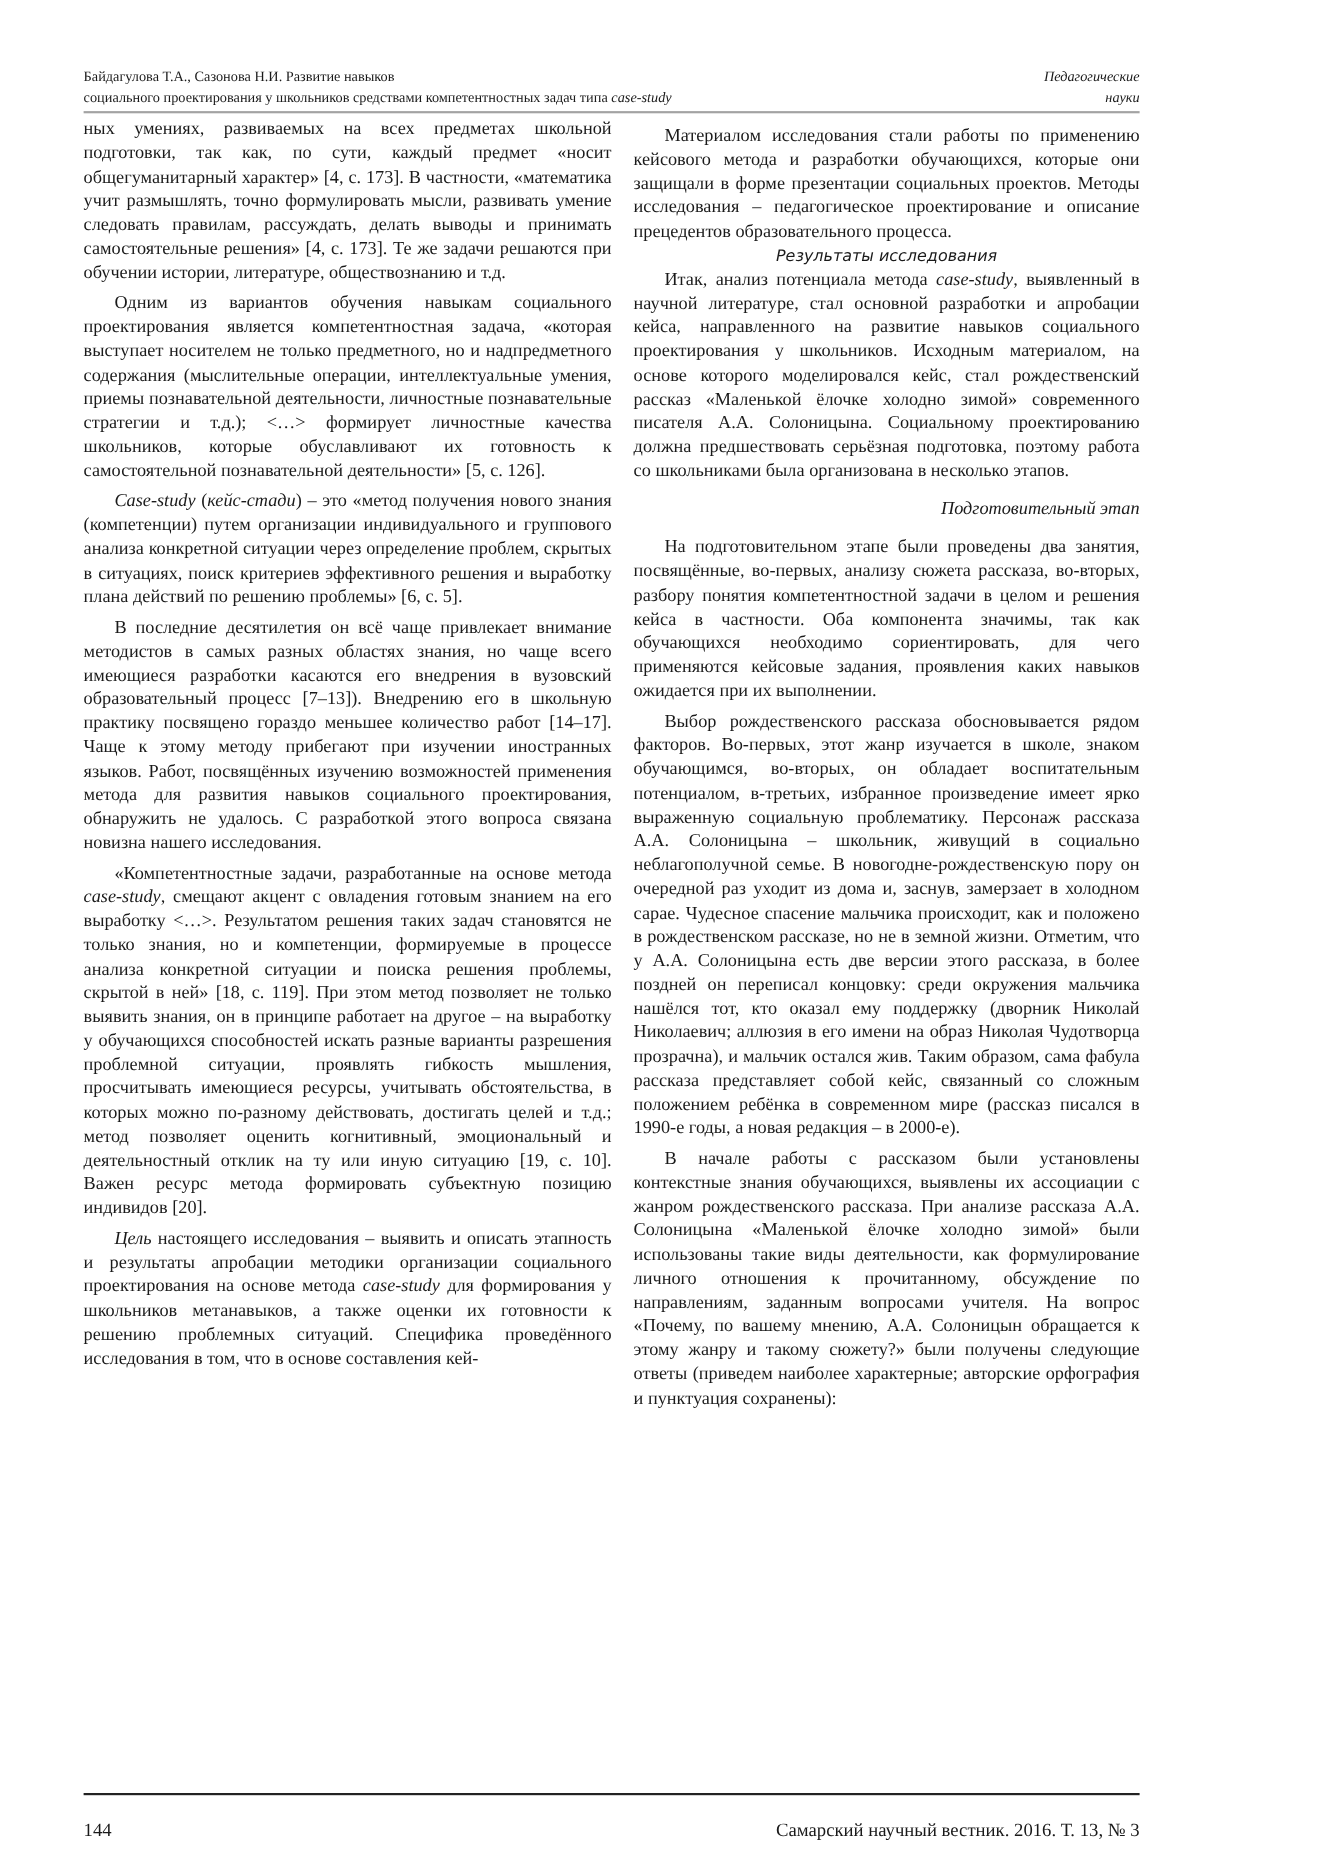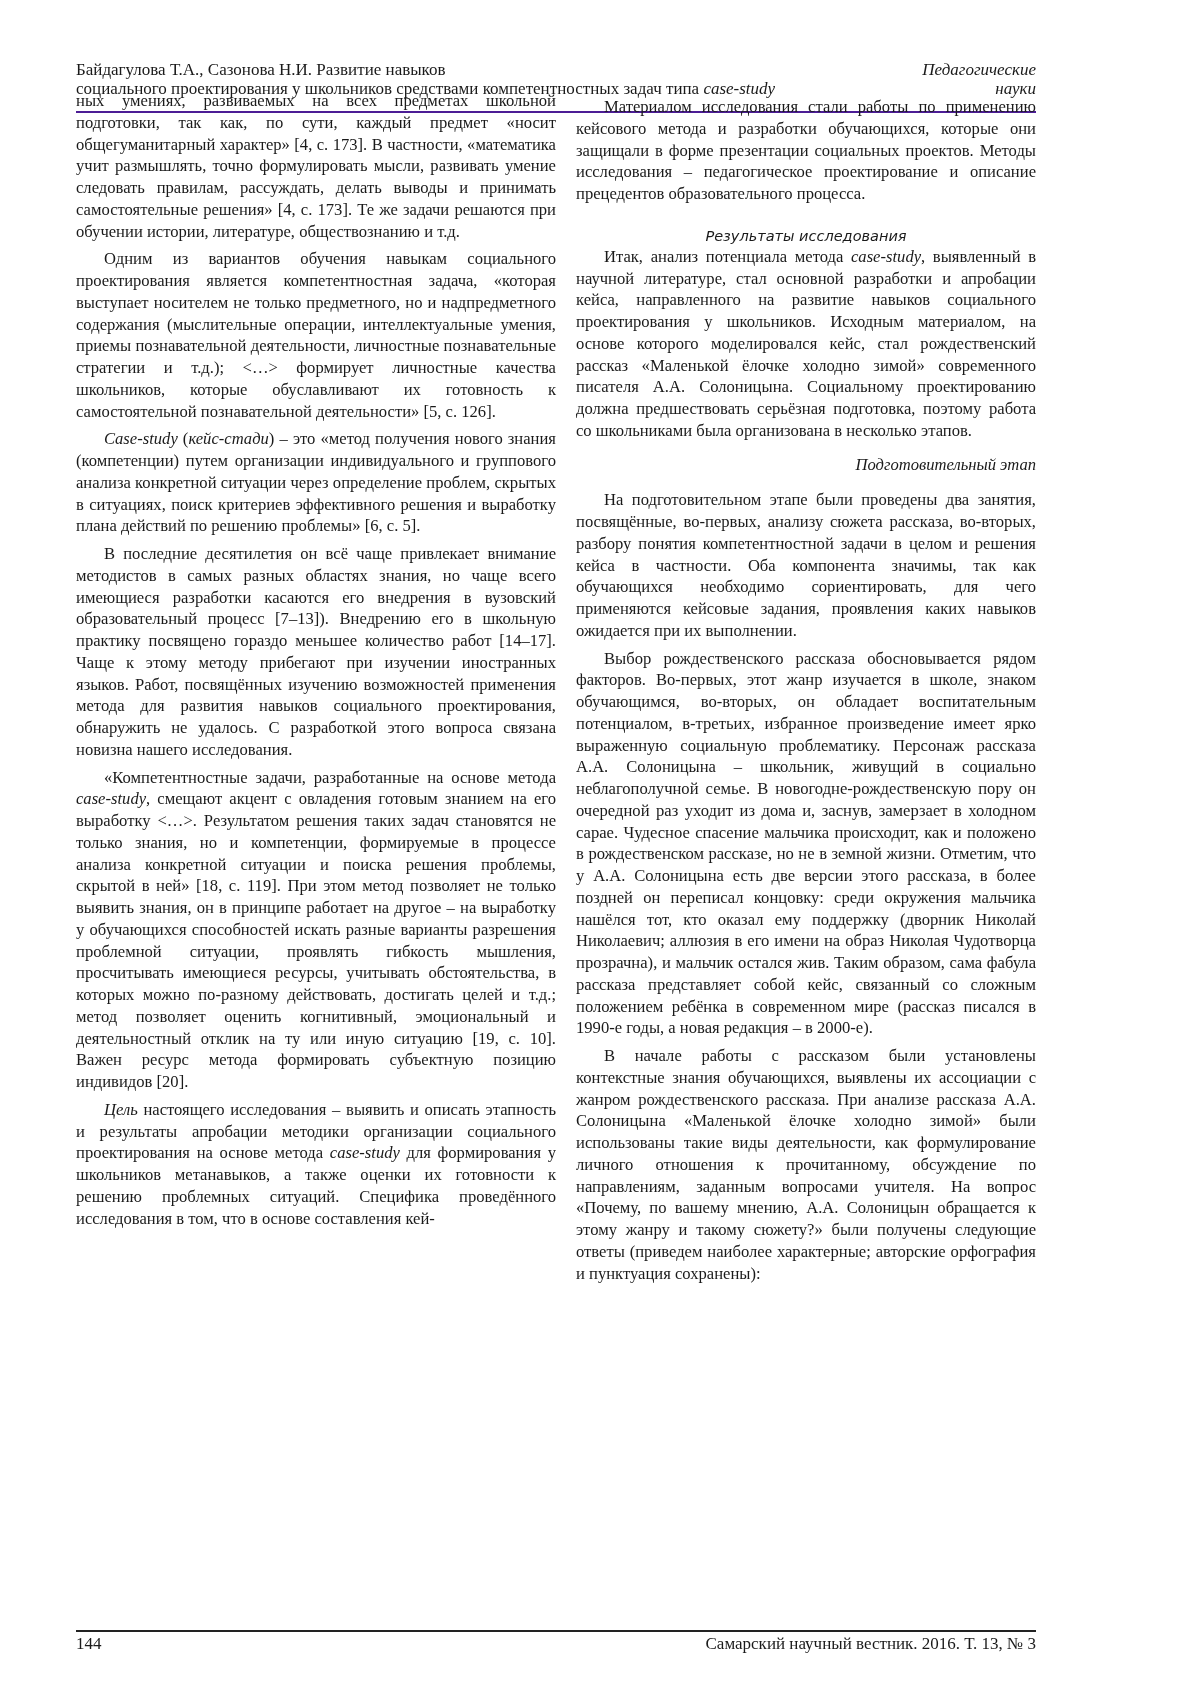--- a/index.html
+++ b/index.html
@@ -3,51 +3,51 @@
 <meta charset="utf-8">
 <style>
   html, body { margin: 0; padding: 0; background: #ffffff; }
   body {
     width: 1200px; height: 1697px; position: relative; overflow: hidden;
     font-family: "Liberation Serif", "DejaVu Serif", serif;
     color: #1a1a1a;
   }
   .header {
     position: absolute; left: 76px; top: 60px; width: 960px;
-    font-size: 17px; line-height: 19px;
-    border-bottom: 2px solid #4c1d95;
-    padding-bottom: 13px;
+    font-size: 13px; line-height: 19px;
+    border-bottom: 2px solid #a3a3a3;
+    padding-bottom: 3px;
   }
   .header .left { float: left; width: 800px; }
   .header .right { float: right; width: 160px; text-align: right; font-style: italic; }
   .header .clear { clear: both; }
   .col {
-    position: absolute; top: 90px;
+    position: absolute; top: 106px;
     font-size: 16.6px; line-height: 21.75px;
     text-align: justify;
     hyphens: manual;
   }
   .col-left { left: 76px; width: 480px; }
   .col-right { left: 576px; width: 460px; }
   .col p { margin: 0; }
   .col p.indent { text-indent: 28px; margin-top: 6px; }
   .col p.first { text-indent: 0; margin-top: 0; }
   .section-title {
     font-family: "DejaVu Sans", "Liberation Sans", sans-serif;
     font-style: italic; font-size: 14.5px; text-align: center;
-    margin: 21px 0 0 0; line-height: 20px;
+    margin: 2px 0 0 0; line-height: 20px;
   }
   .sub-title {
     font-style: italic; margin: 12px 0 0 38px; text-align: right;
   }
   i { }
   .footer {
     position: absolute; left: 76px; top: 1630px; width: 960px;
     border-top: 2px solid #222;
-    font-size: 17px; line-height: 24px; padding-top: 0;
+    font-size: 17px; line-height: 24px; padding-top: 20px;
   }
   .footer .page-num { float: left; }
   .footer .journal { float: right; }
 </style>
 </head>
 <body>
 
 <div class="header">
   <div class="left">
     <div>Байдагулова Т.А., Сазонова Н.И. Развитие навыков</div>

